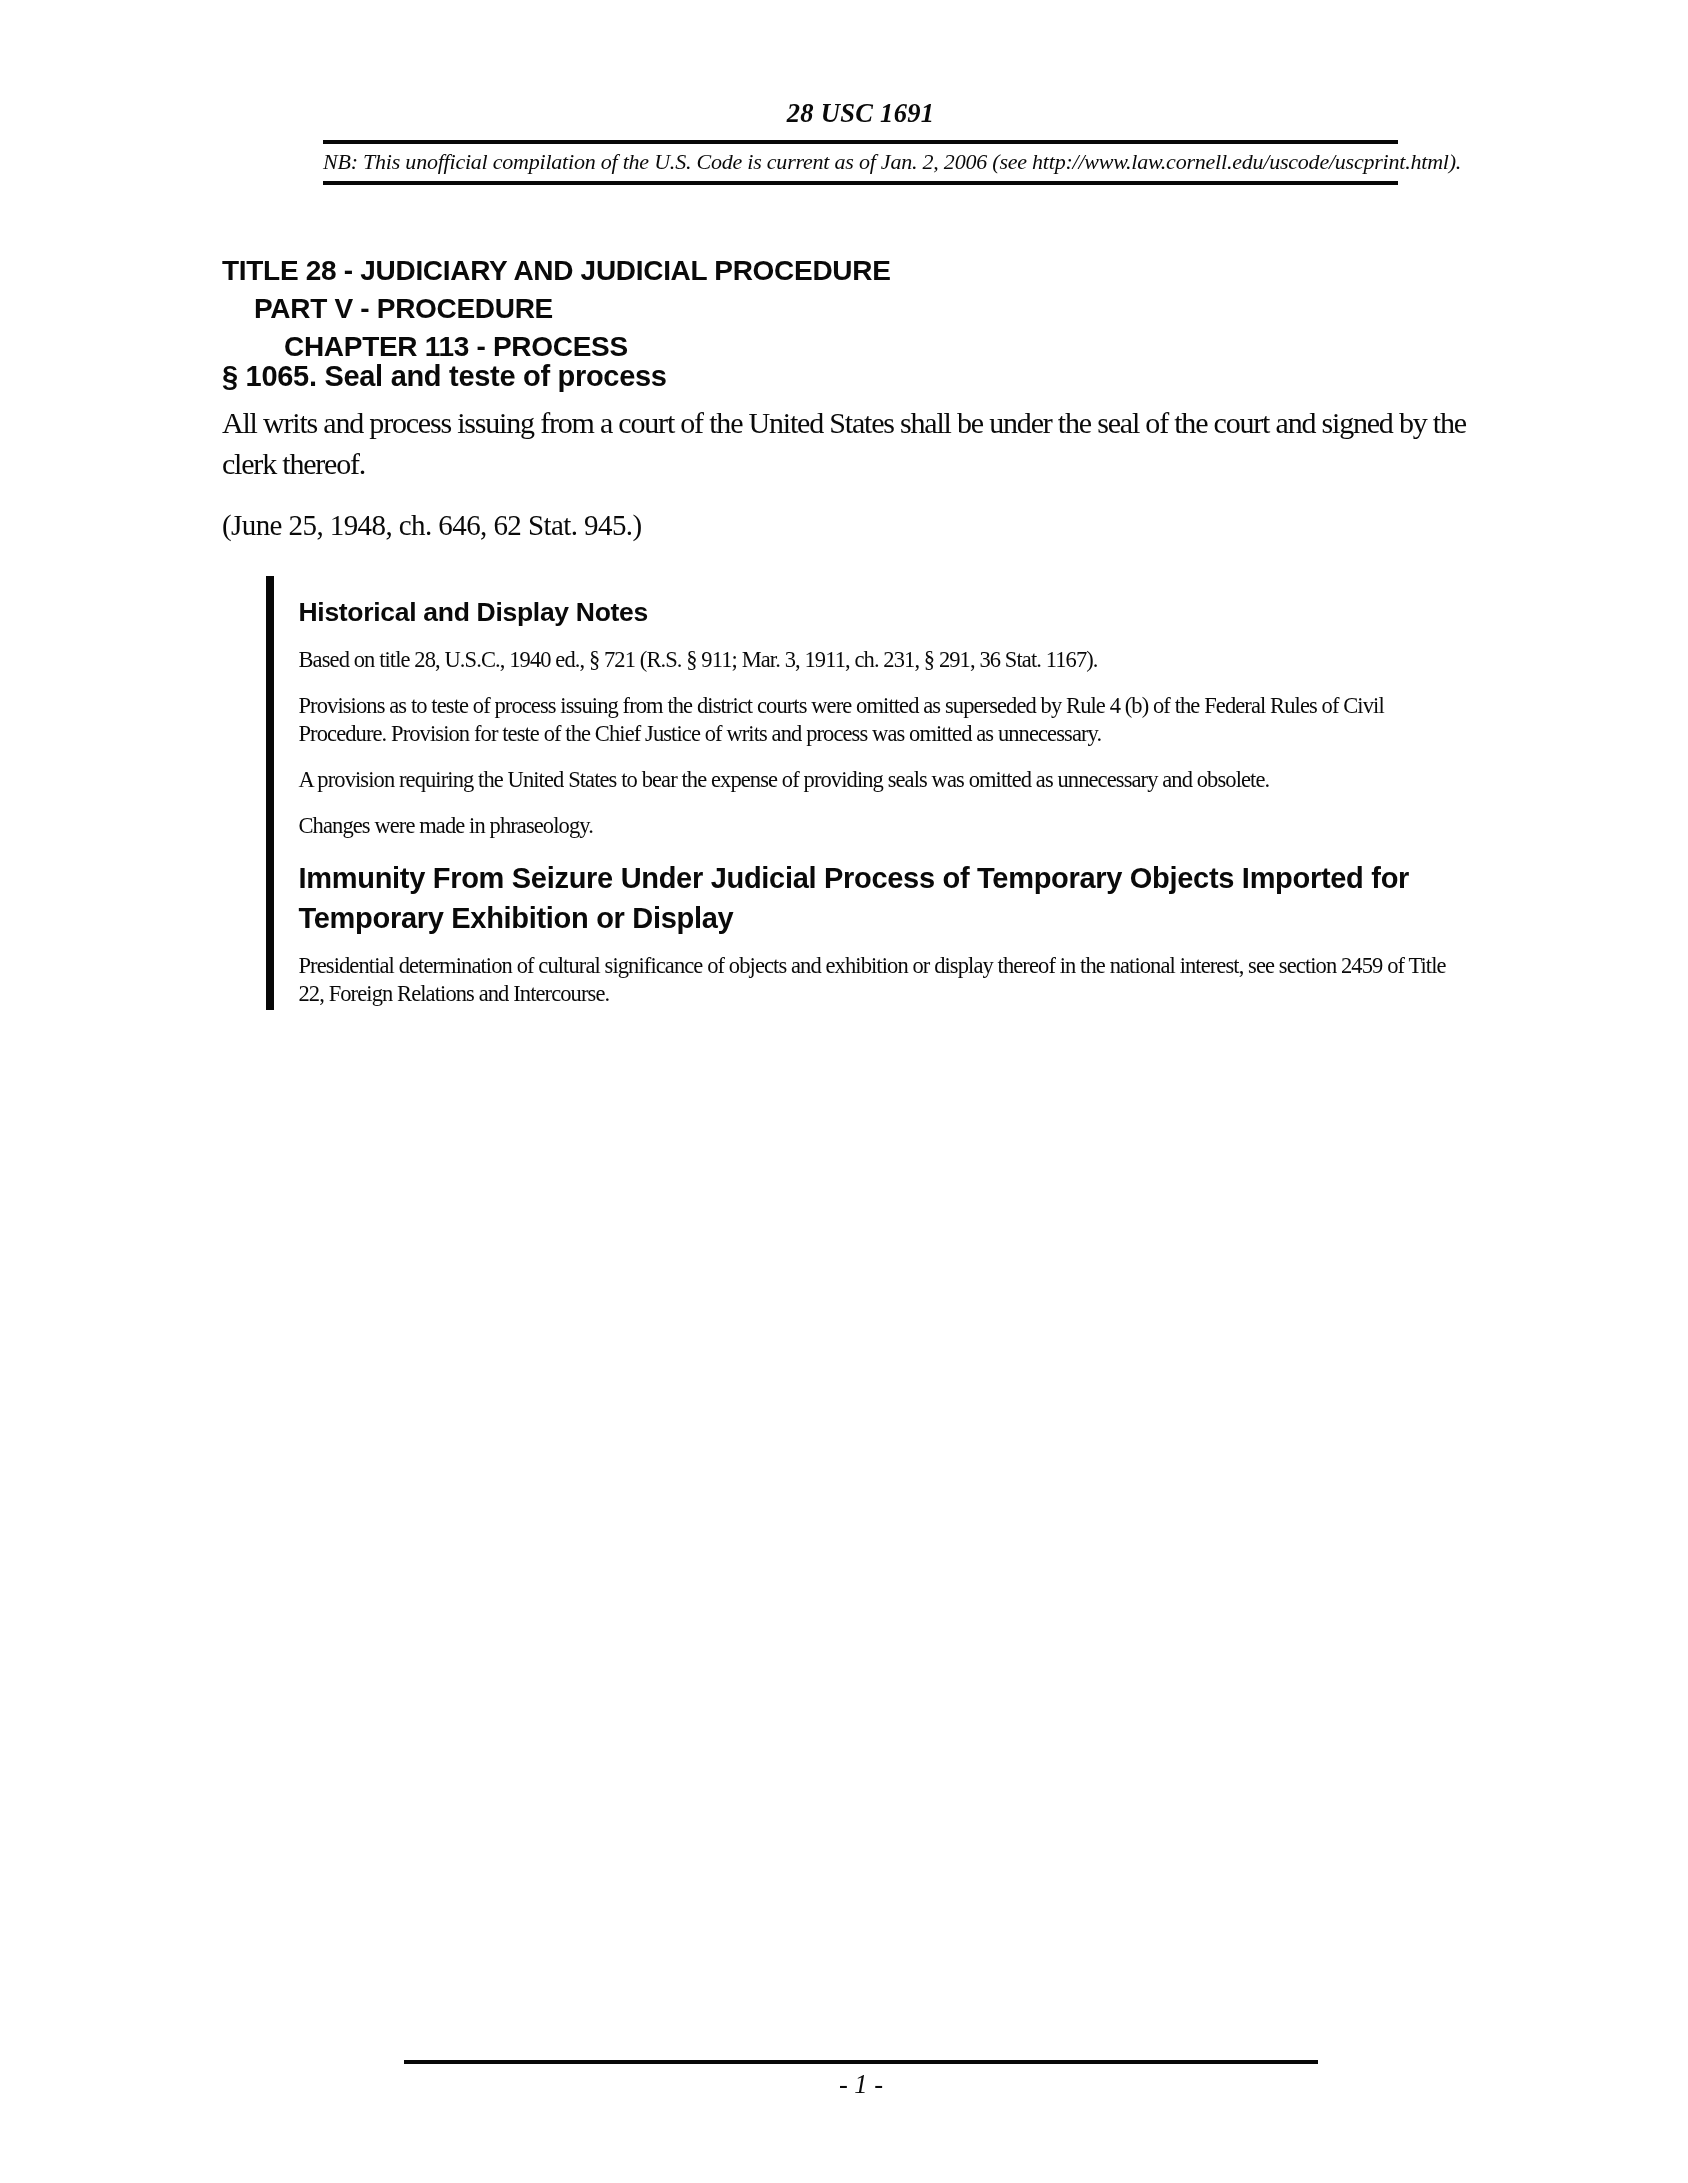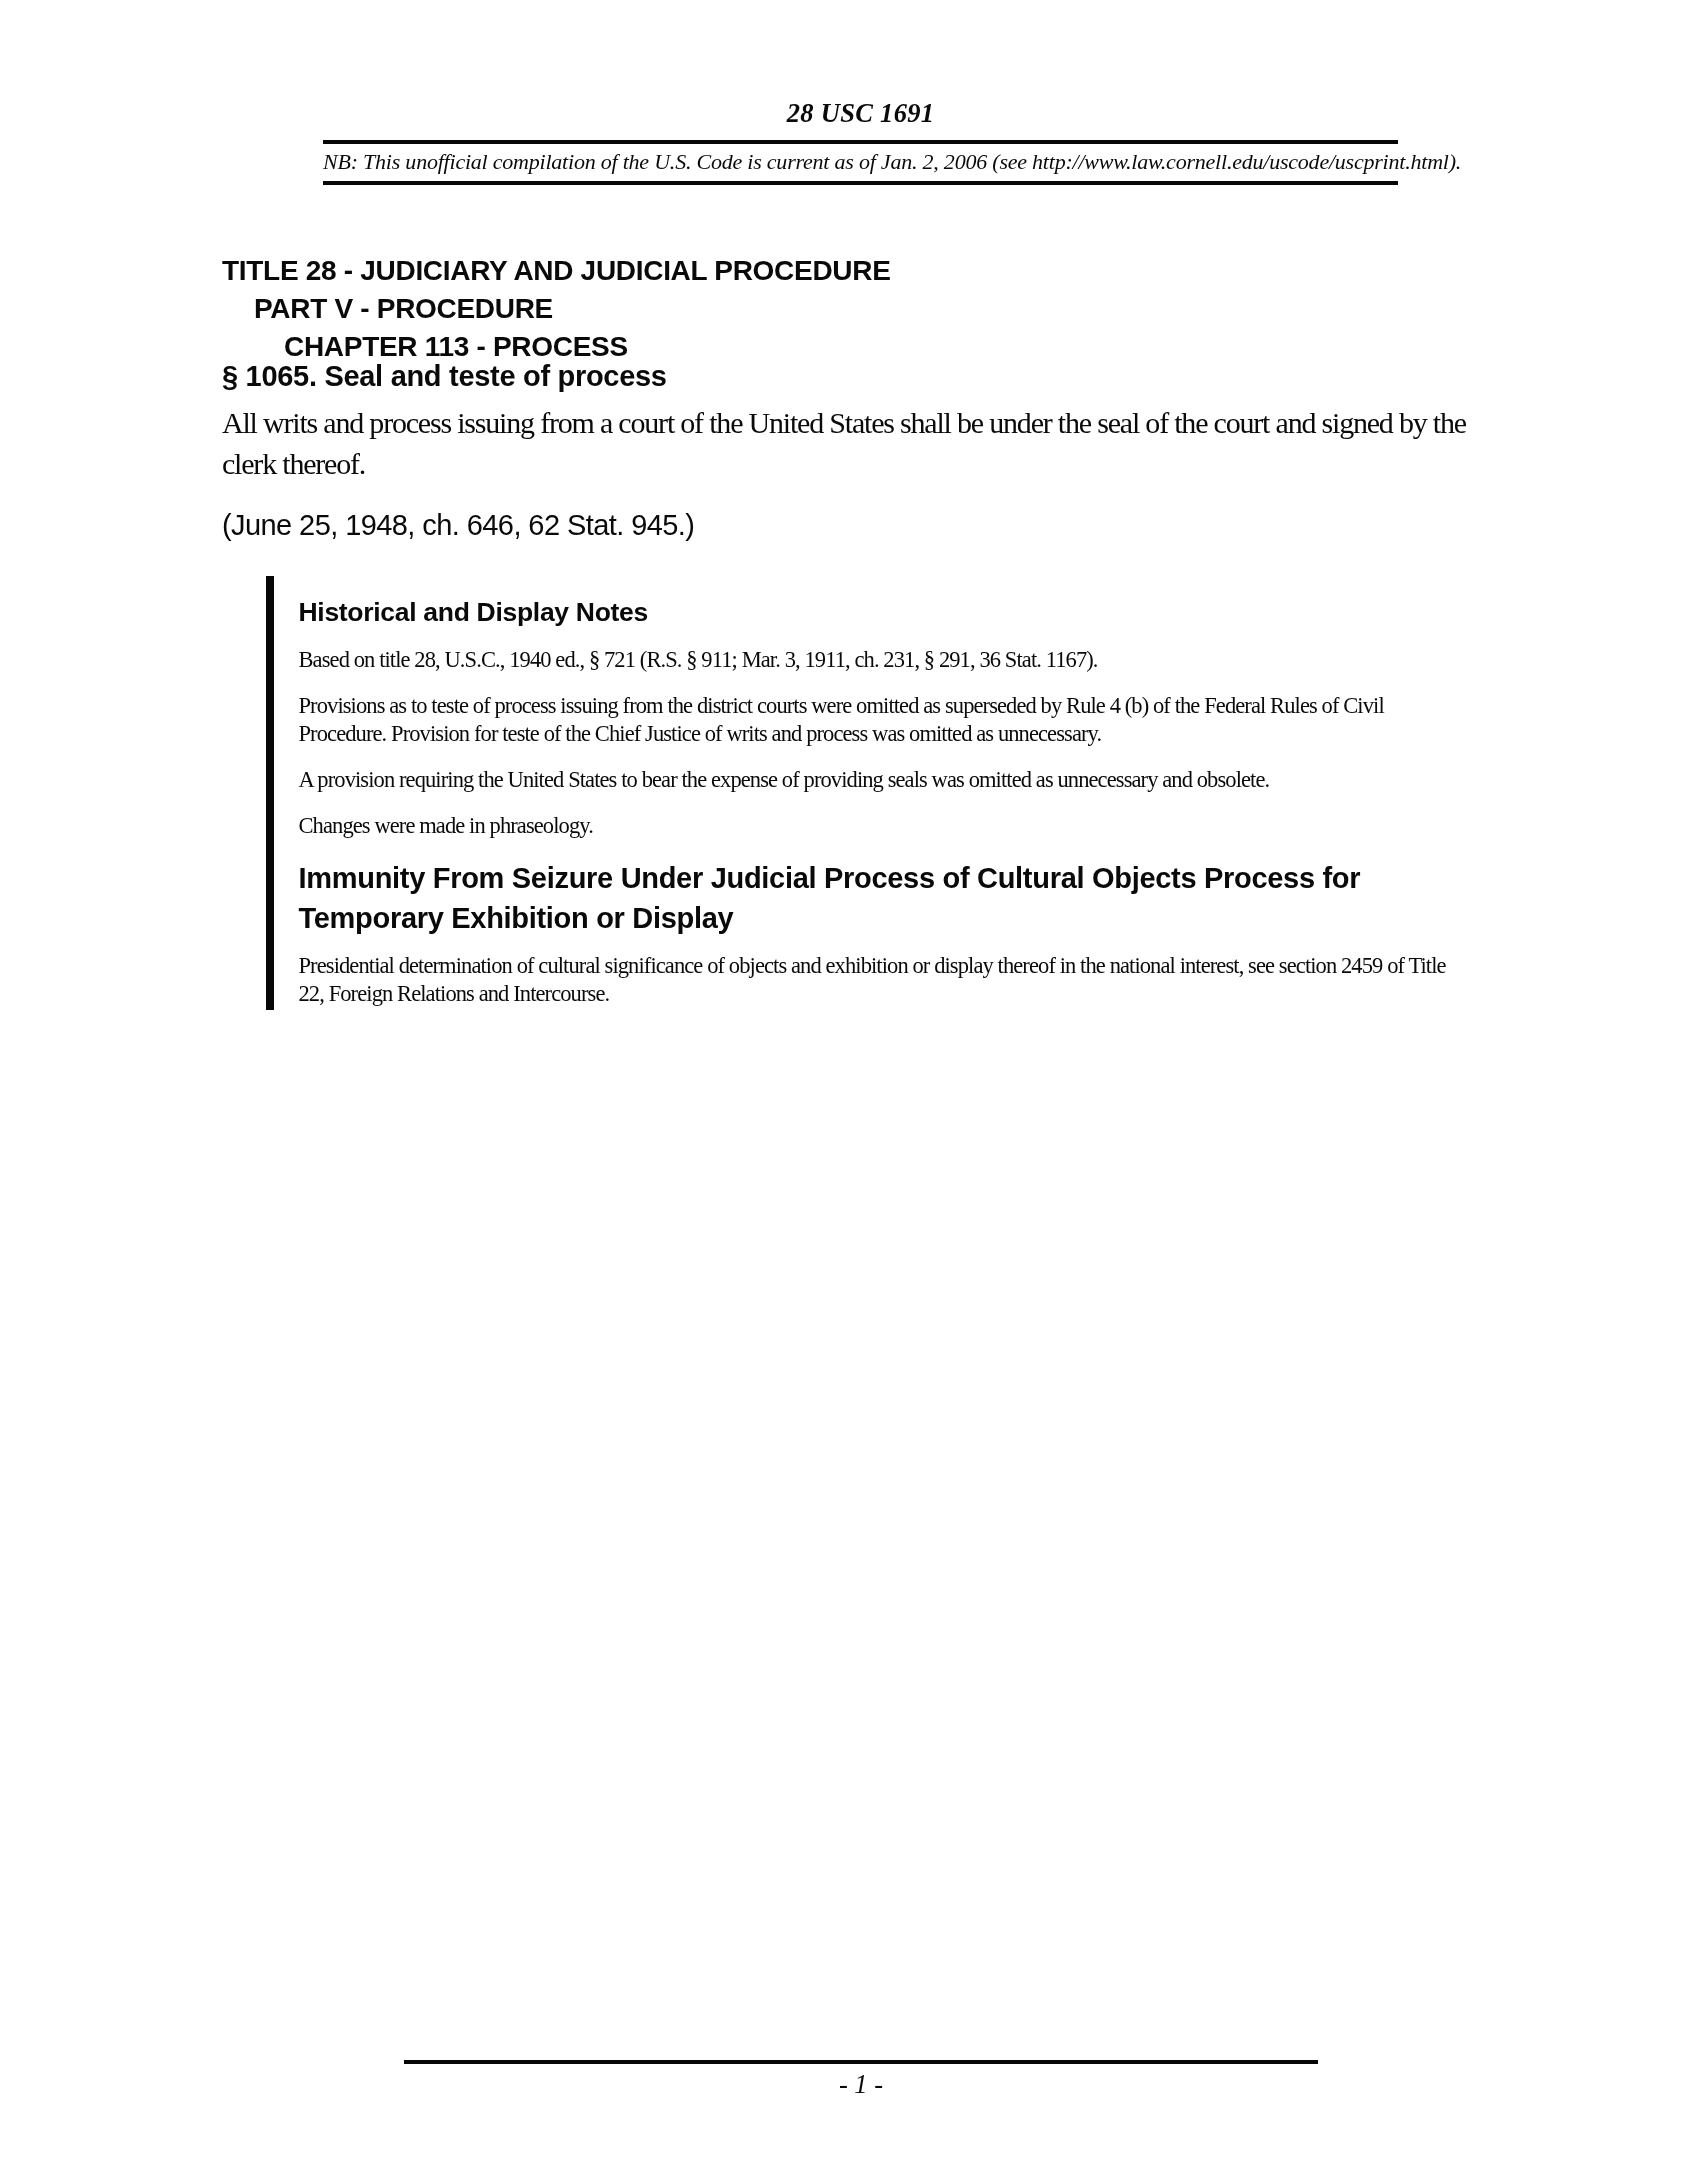--- a/index.html
+++ b/index.html
@@ -65,21 +65,21 @@
   .section-body {
     position: absolute;
     left: 222px; top: 402px; width: 1251px;
     font-family: "Liberation Serif", serif;
     font-size: 30px; line-height: 41px;
     letter-spacing: -0.04em;
   }
   .statute-credit {
     position: absolute;
     left: 222px; top: 508px;
-    font-family: Liberation Sans, sans-serif;
+    font-family: Liberation Serif, serif;
     font-size: 29px; line-height: 34px;
     letter-spacing: -0.02em;
   }
 
   
   .notes-block {
     position: absolute;
     left: 266px; top: 576px;
     width: 1165px;
     border-left: 8.6px solid #070707;
@@ -150,21 +150,21 @@
     <h2 class="notes-heading">Historical and Display Notes</h2>
 
     <p>Based on title 28, U.S.C., 1940 ed., § 721 (R.S. § 911; Mar. 3, 1911, ch. 231, § 291, 36 Stat. 1167).</p>
 
     <p>Provisions as to teste of process issuing from the district courts were omitted as superseded by Rule 4 (b) of the Federal Rules of Civil Procedure. Provision for teste of the Chief Justice of writs and process was omitted as unnecessary.</p>
 
     <p>A provision requiring the United States to bear the expense of providing seals was omitted as unnecessary and obsolete.</p>
 
     <p>Changes were made in phraseology.</p>
 
-    <h2 class="immunity-heading">Immunity From Seizure Under Judicial Process of Cultural Objects Process for Temporary Exhibition or Display</h2>
+    <h2 class="immunity-heading">Immunity From Seizure Under Judicial Process of Temporary Objects Imported for Temporary Exhibition or Display</h2>
 
     <p class="immunity-body">Presidential determination of cultural significance of objects and exhibition or display thereof in the national interest, see section 2459 of Title 22, Foreign Relations and Intercourse.</p>
   </div>
 
   <div class="footer-rule"></div>
   <div class="page-number">- 1 -</div>
 
 </div>
 
 

